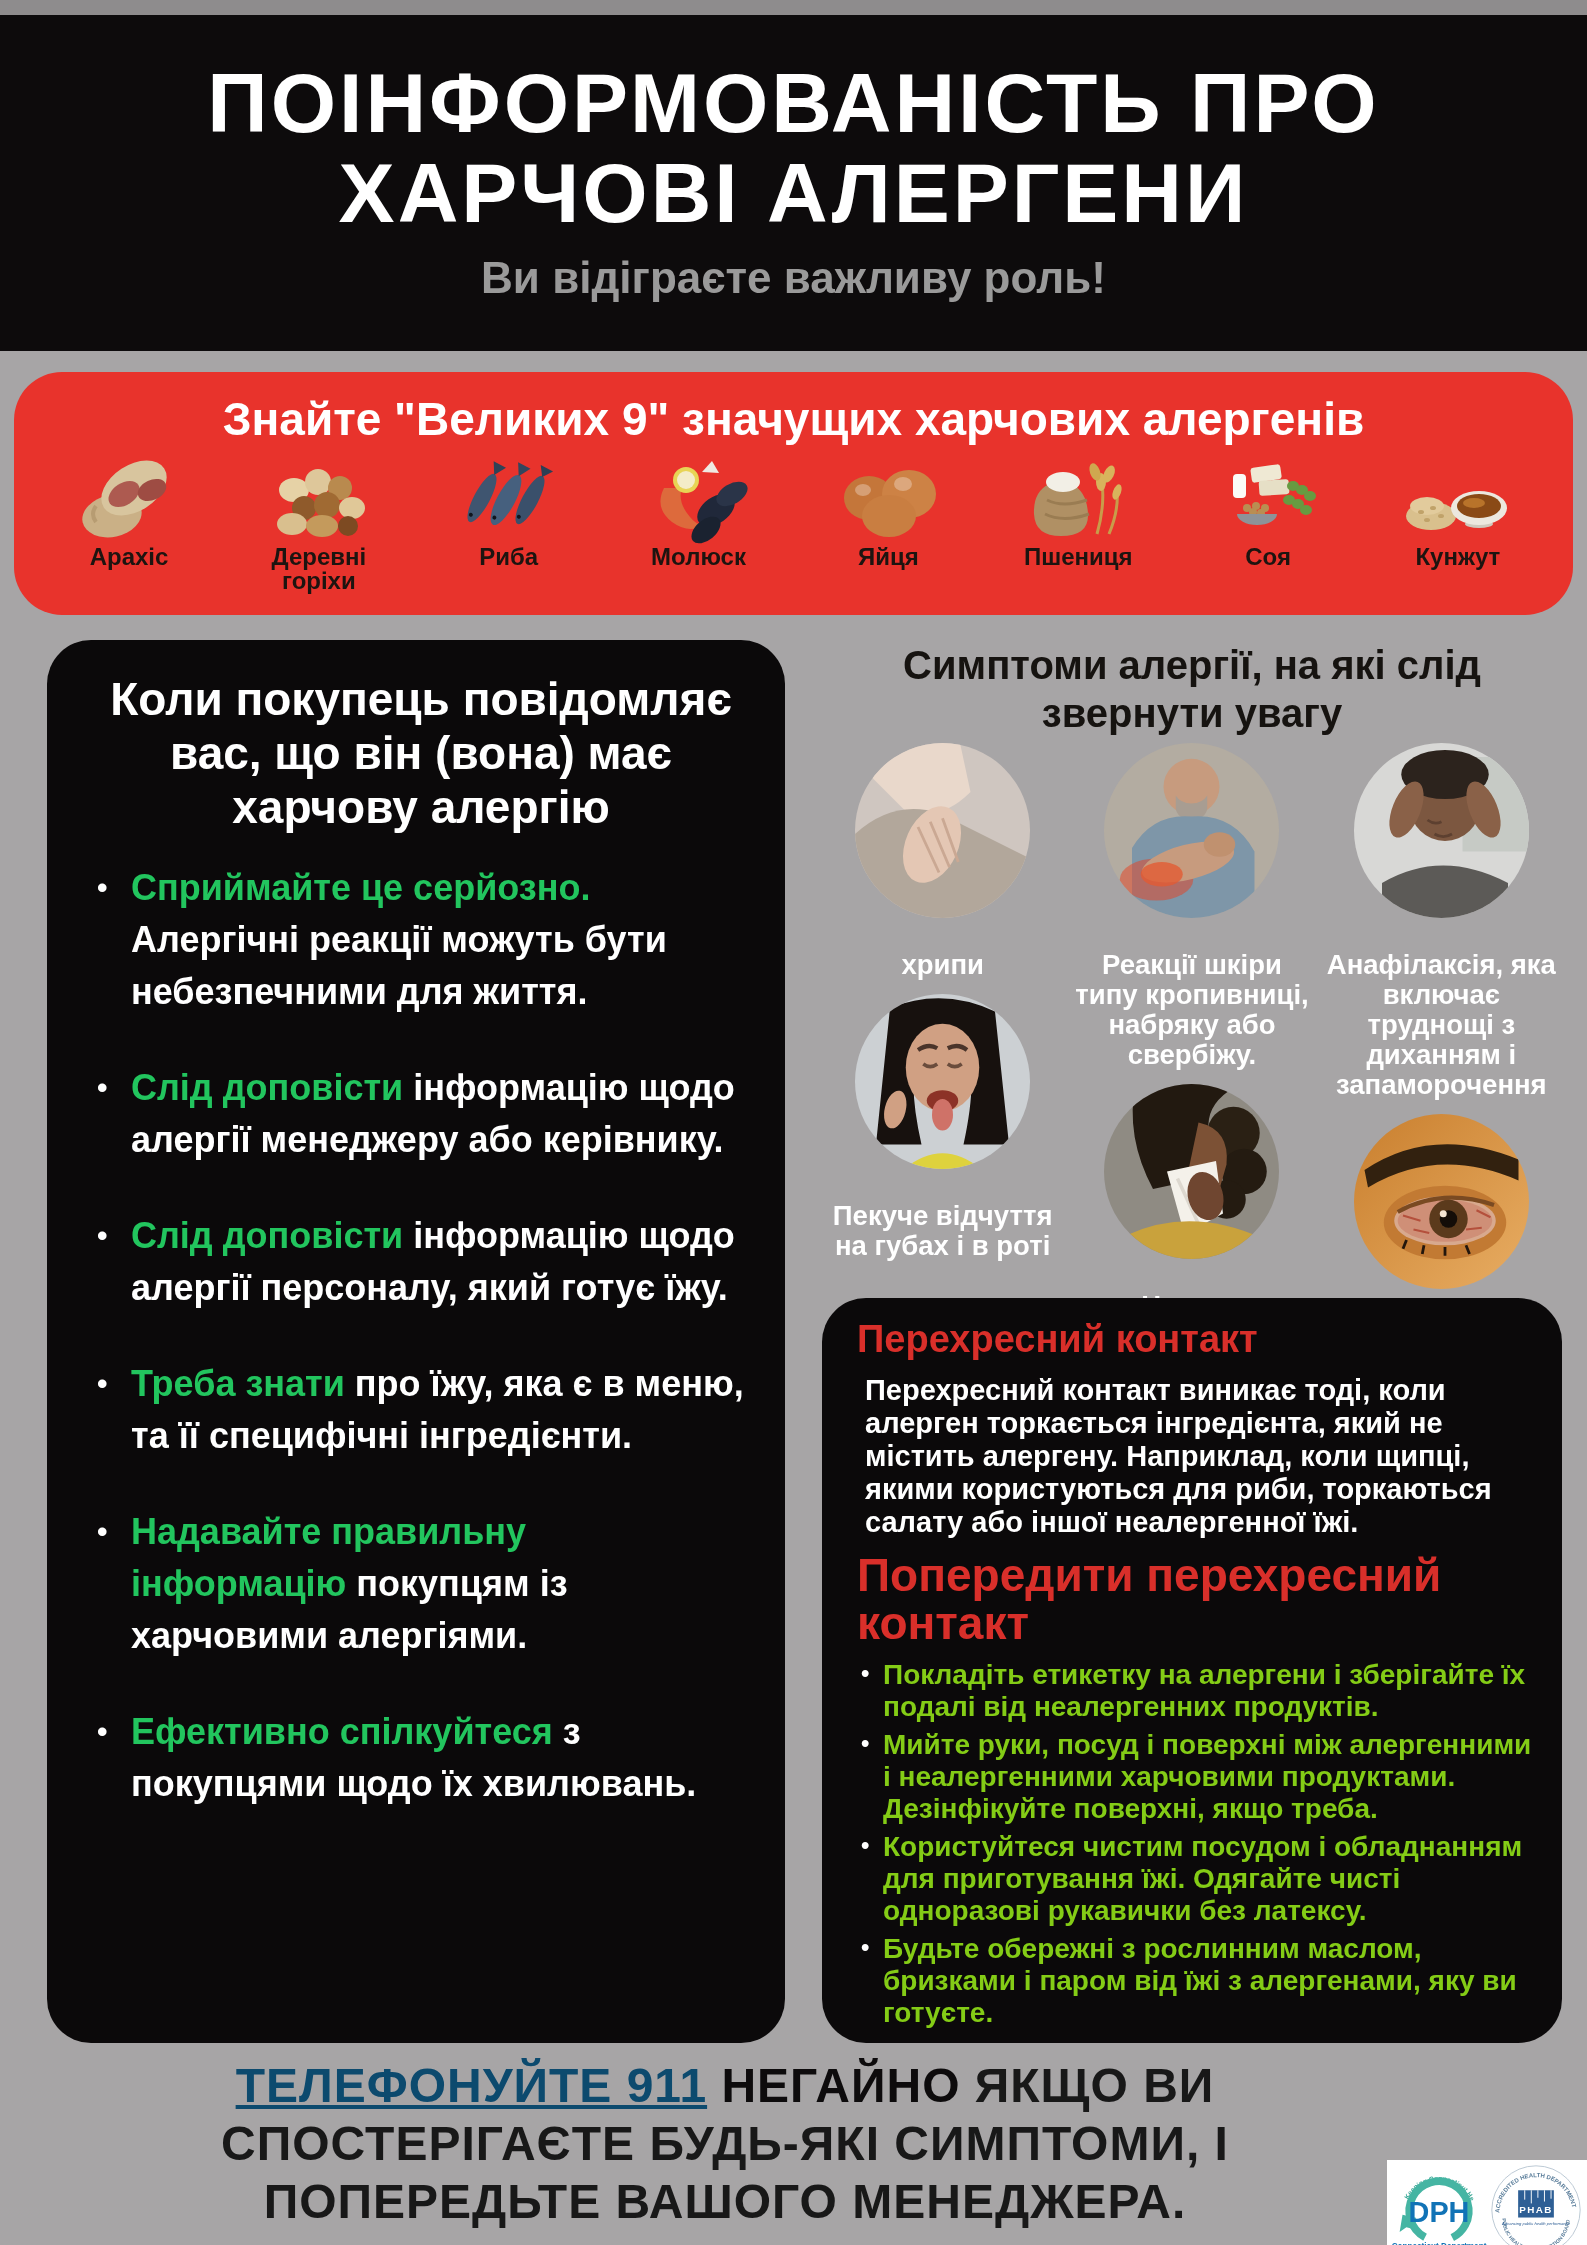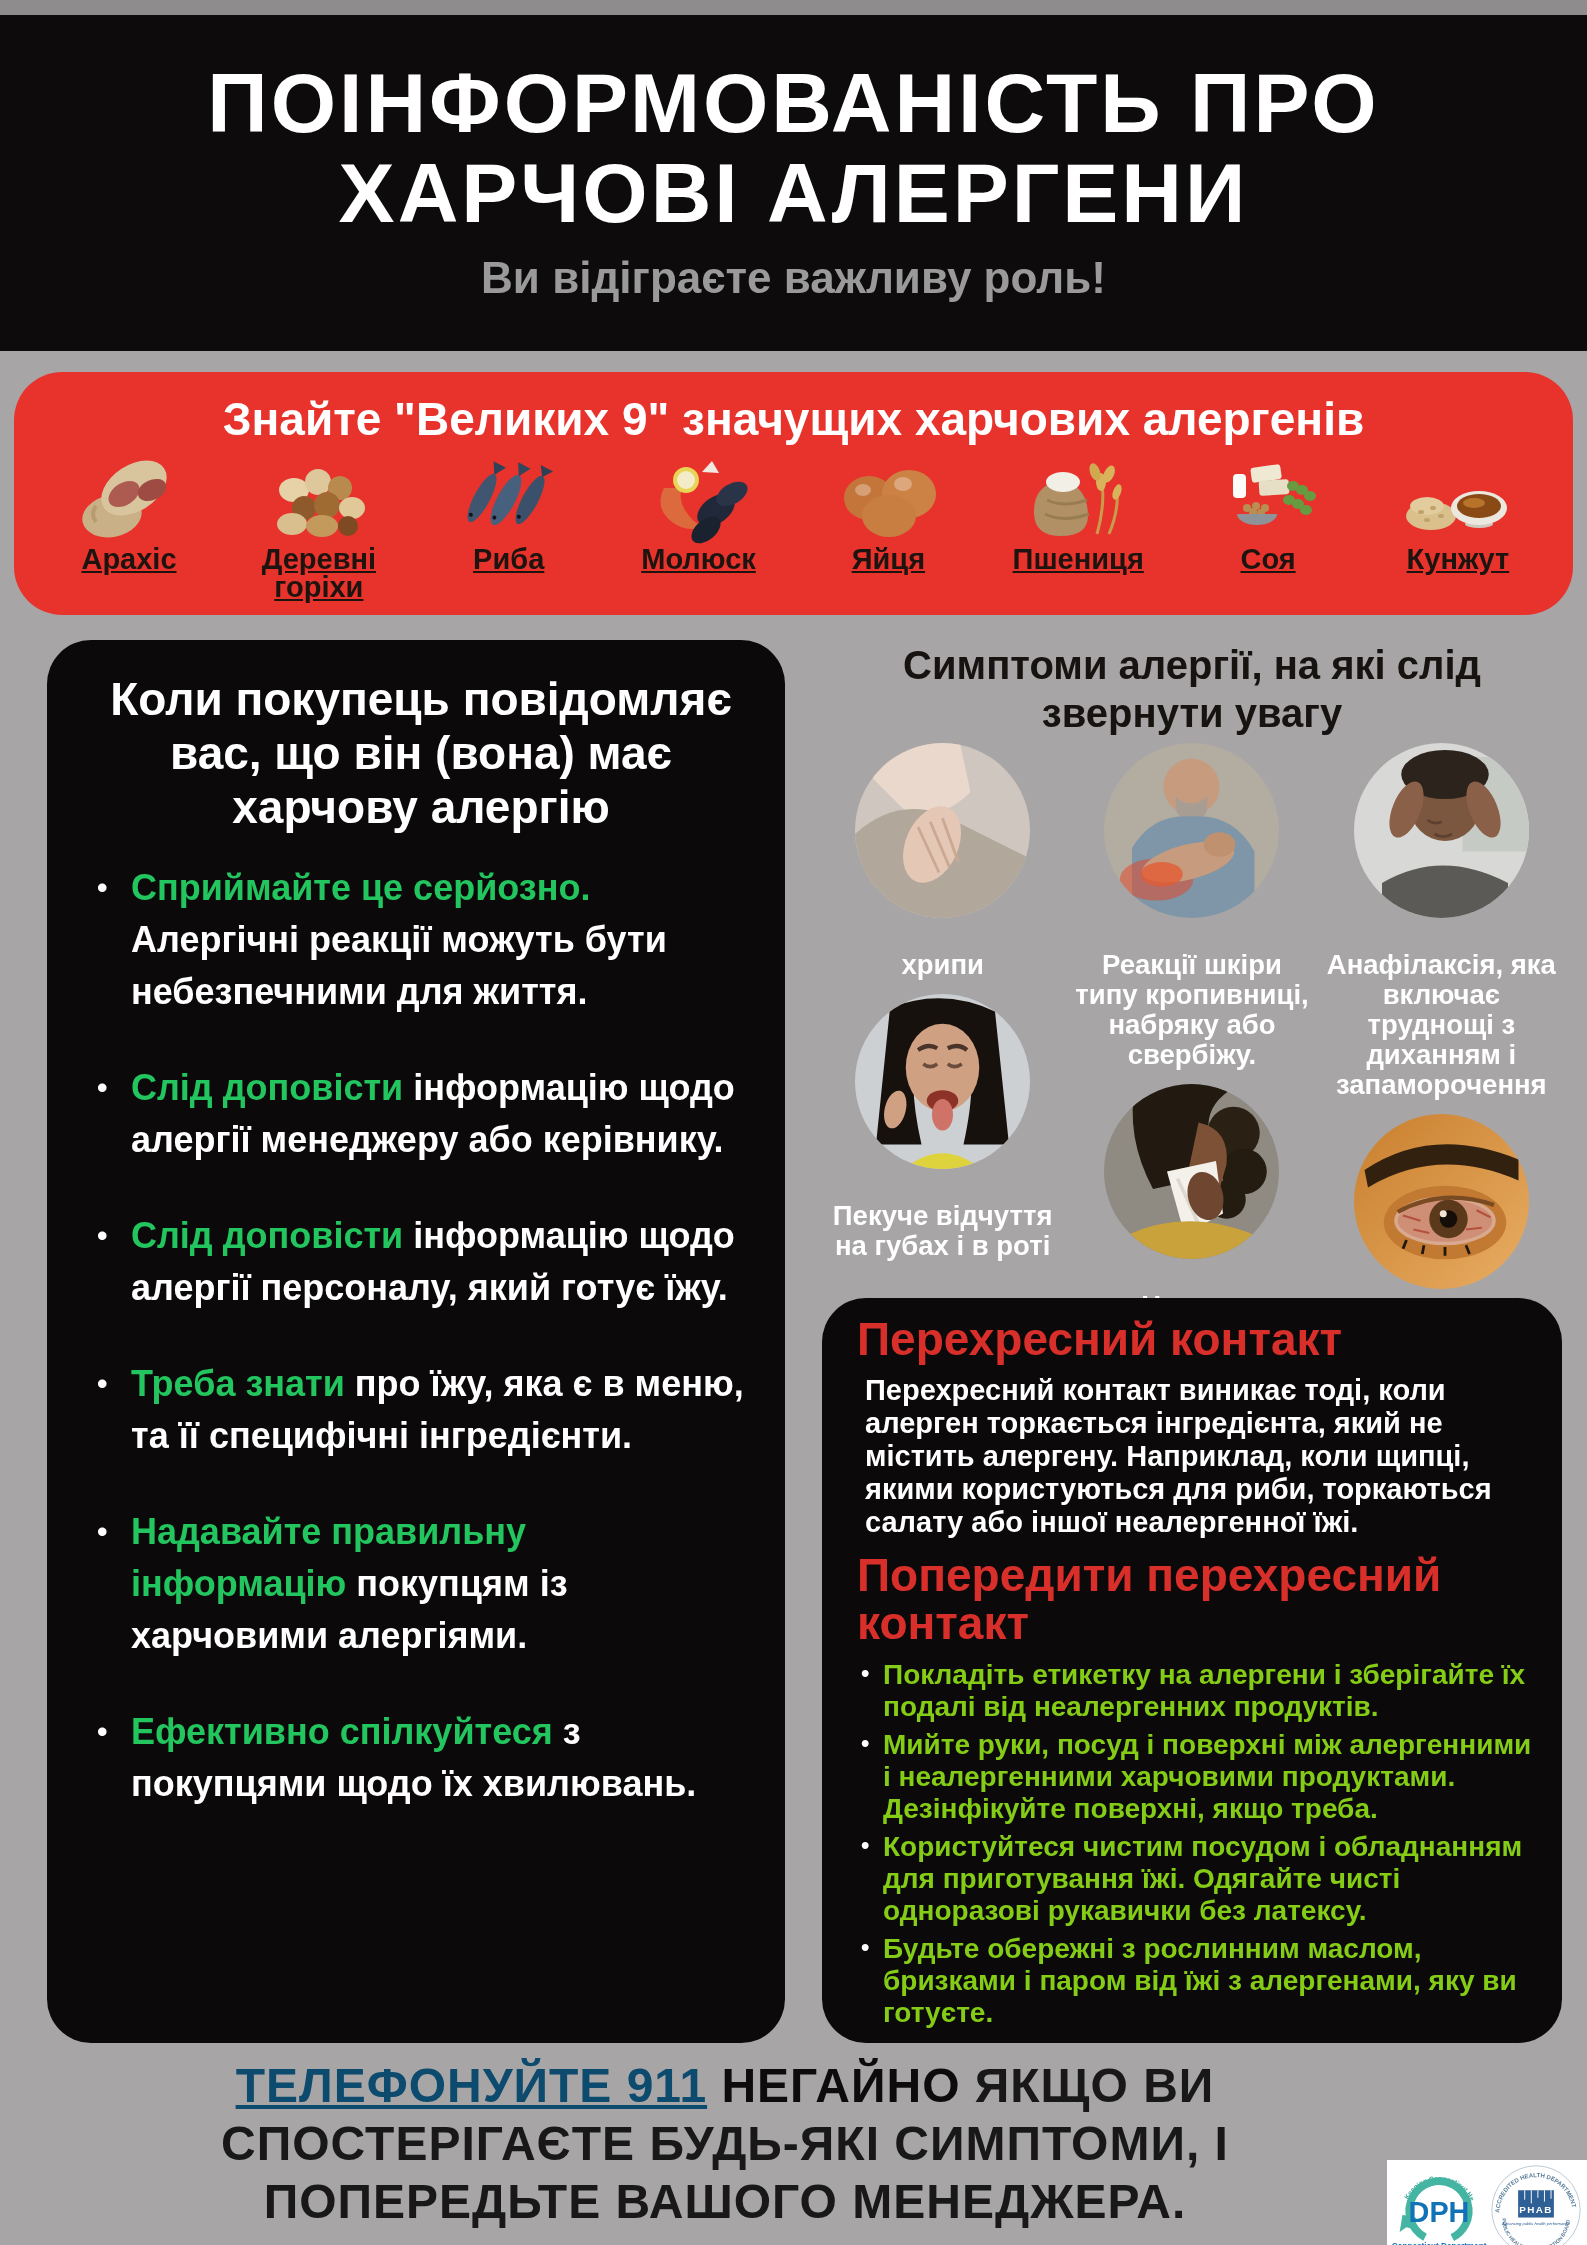--- a/index.html
+++ b/index.html
@@ -8,21 +8,21 @@
   
   .hdr{position:absolute;top:0;left:0;width:100%;height:336px;background:#0d0b0c;text-align:center;}
   .title{padding-top:44px;font-size:84px;font-weight:bold;color:#ffffff;line-height:1.07;letter-spacing:3px;}
   .subtitle{margin-top:14px;font-size:44px;font-weight:bold;color:#9a9a9a;}
   
   .banner{position:absolute;left:14px;top:357px;width:1559px;height:243px;background:#e8332c;border-radius:48px;box-sizing:border-box;}
   .banner-title{text-align:center;padding-top:20px;font-size:46px;font-weight:bold;color:#ffffff;}
   .allergens{display:flex;justify-content:space-between;align-items:flex-start;padding:6px 34px 0 34px;}
   .allergen{width:162px;display:flex;flex-direction:column;align-items:center;}
   .allergen svg{height:92px;width:116px;}
-  .allergen-label{margin-top:1px;font-size:29px;font-weight:bold;color:#1d1410;text-align:center;line-height:0.98;text-decoration:underline;}
+  .allergen-label{margin-top:1px;font-size:24px;font-weight:bold;color:#1d1410;text-align:center;line-height:0.98;}
   
   .customer-box{position:absolute;left:47px;top:625px;width:738px;height:1403px;background:#0b090a;
                 border-radius:44px;box-sizing:border-box;padding:32px 40px 0 50px;}
   .customer-heading{font-size:46px;line-height:54px;color:#ffffff;font-weight:bold;text-align:center;}
   .customer-bullets{margin:28px 0 0 0;padding:0;list-style:none;}
   .customer-bullets li{position:relative;padding-left:34px;color:#ffffff;font-weight:bold;
                        font-size:36px;line-height:52px;margin-bottom:44px;}
   .customer-bullets li::before{content:"\2022";position:absolute;left:0;top:0;color:#ffffff;font-size:30px;}
   .red{color:#22c55e;}
   
@@ -30,21 +30,21 @@
                font-size:40px;line-height:48px;font-weight:bold;color:#161310;}
   .sym-grid{position:absolute;left:822px;top:728px;width:740px;display:flex;gap:8px;}
   .sym-col{width:246px;display:flex;flex-direction:column;align-items:center;}
   .sym-item{display:flex;flex-direction:column;align-items:center;margin-bottom:14px;gap:24px;}
   .sym-circle{width:175px;height:175px;border-radius:50%;overflow:hidden;flex:none;}
   .sym-circle svg{width:100%;height:100%;display:block;}
   .sym-caption{margin-top:8px;font-size:27.5px;line-height:30px;font-weight:bold;color:#ffffff;text-align:center;max-width:240px;}
   
   .cross-box{position:absolute;left:822px;top:1283px;width:740px;height:745px;background:#0b090a;
              border-radius:44px;box-sizing:border-box;padding:16px 30px 0 35px;}
-  .cross-title{font-size:46px;line-height:50px;font-weight:bold;color:#d92f2a;}
+  .cross-title{font-size:38px;line-height:50px;font-weight:bold;color:#d92f2a;}
   .cross-body{margin-top:10px;font-size:29px;line-height:33px;font-weight:bold;color:#ffffff;padding-left:8px;}
   .prevent-title{margin-top:12px;font-size:46px;line-height:48px;font-weight:bold;color:#d92f2a;}
   .prevent-bullets{margin:12px 0 0 0;padding:0;list-style:none;}
   .prevent-bullets li{position:relative;padding-left:26px;color:#84cc16;font-weight:bold;
                       font-size:28px;line-height:32px;margin-bottom:6px;}
   .prevent-bullets li::before{content:"\2022";position:absolute;left:4px;top:-2px;color:#ffffff;font-size:24px;}
   
   .cta{position:absolute;left:30px;top:2042px;width:1390px;text-align:center;
        font-size:48px;line-height:58px;font-weight:bold;color:#181818;letter-spacing:1px;}
   .cta .cta-red{color:#0c4a6e;text-decoration:underline;}

